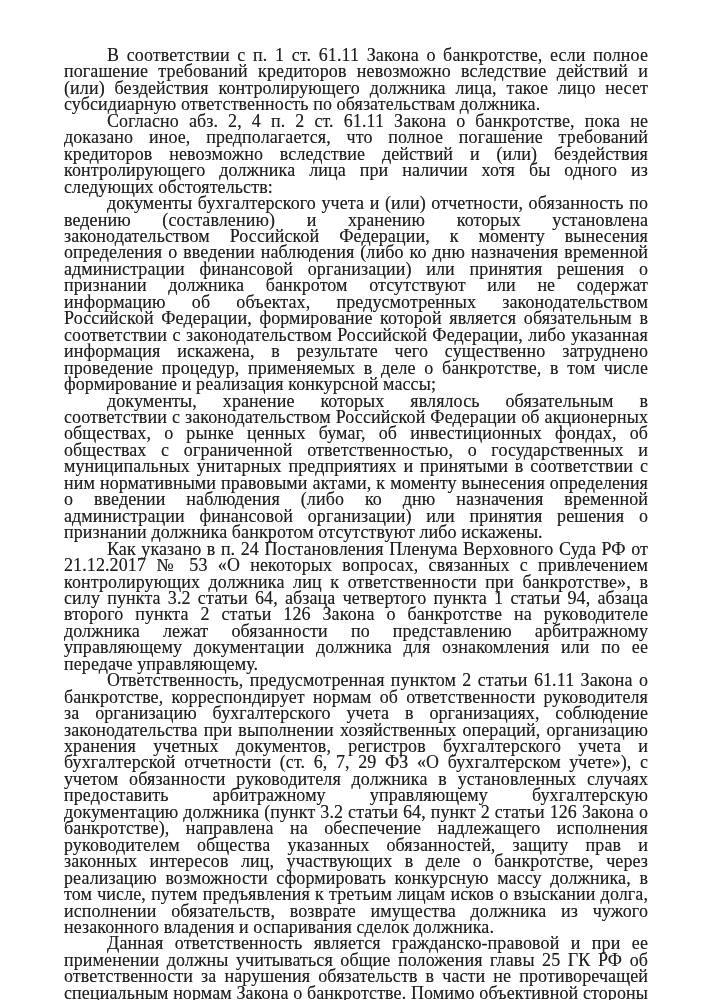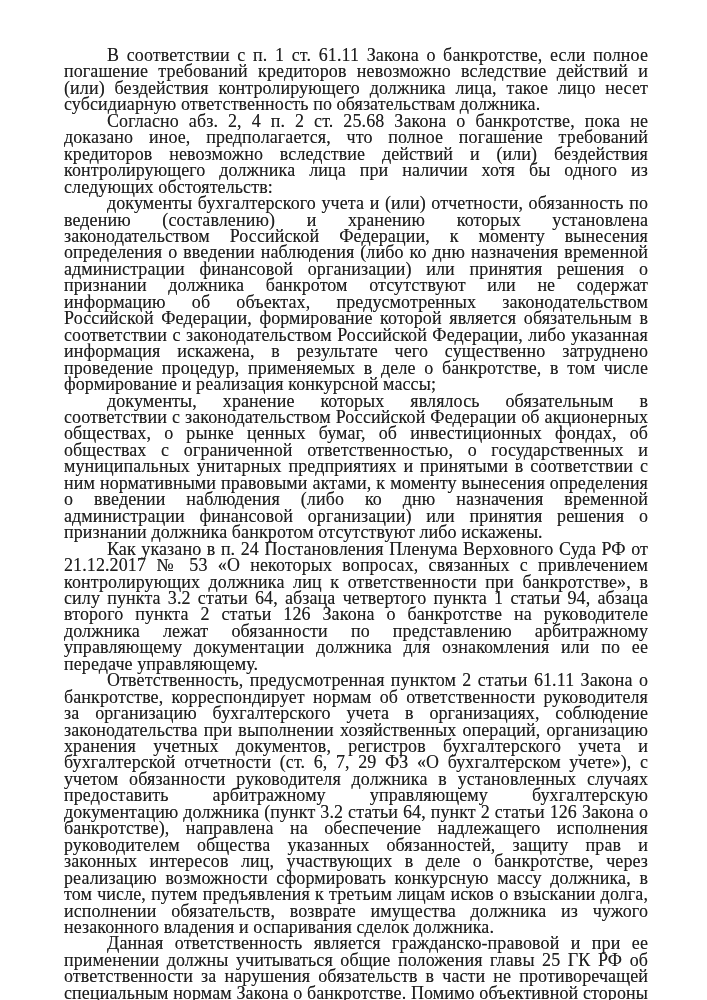--- a/index.html
+++ b/index.html
@@ -34,20 +34,20 @@
     padding: 0;
     text-indent: 43px;
   }
 </style>
 </head>
 <body>
 
 <div class="scan-page">
   <div class="text-block">
     <p>В соответствии с п. 1 ст. 61.11 Закона о банкротстве, если полное погашение требований кредиторов невозможно вследствие действий и (или) бездействия контролирующего должника лица, такое лицо несет субсидиарную ответственность по обязательствам должника.</p>
-    <p>Согласно абз. 2, 4 п. 2 ст. 25.68 Закона о банкротстве, пока не доказано иное, предполагается, что полное погашение требований кредиторов невозможно вследствие действий и (или) бездействия контролирующего должника лица при наличии хотя бы одного из следующих обстоятельств:</p>
+    <p>Согласно абз. 2, 4 п. 2 ст. 61.11 Закона о банкротстве, пока не доказано иное, предполагается, что полное погашение требований кредиторов невозможно вследствие действий и (или) бездействия контролирующего должника лица при наличии хотя бы одного из следующих обстоятельств:</p>
     <p>документы бухгалтерского учета и (или) отчетности, обязанность по ведению (составлению) и хранению которых установлена законодательством Российской Федерации, к моменту вынесения определения о введении наблюдения (либо ко дню назначения временной администрации финансовой организации) или принятия решения о признании должника банкротом отсутствуют или не содержат информацию об объектах, предусмотренных законодательством Российской Федерации, формирование которой является обязательным в соответствии с законодательством Российской Федерации, либо указанная информация искажена, в результате чего существенно затруднено проведение процедур, применяемых в деле о банкротстве, в том числе формирование и реализация конкурсной массы;</p>
     <p>документы, хранение которых являлось обязательным в соответствии с законодательством Российской Федерации об акционерных обществах, о рынке ценных бумаг, об инвестиционных фондах, об обществах с ограниченной ответственностью, о государственных и муниципальных унитарных предприятиях и принятыми в соответствии с ним нормативными правовыми актами, к моменту вынесения определения о введении наблюдения (либо ко дню назначения временной администрации финансовой организации) или принятия решения о признании должника банкротом отсутствуют либо искажены.</p>
     <p>Как указано в п. 24 Постановления Пленума Верховного Суда РФ от 21.12.2017 № 53 «О некоторых вопросах, связанных с привлечением контролирующих должника лиц к ответственности при банкротстве», в силу пункта 3.2 статьи 64, абзаца четвертого пункта 1 статьи 94, абзаца второго пункта 2 статьи 126 Закона о банкротстве на руководителе должника лежат обязанности по представлению арбитражному управляющему документации должника для ознакомления или по ее передаче управляющему.</p>
     <p>Ответственность, предусмотренная пунктом 2 статьи 61.11 Закона о банкротстве, корреспондирует нормам об ответственности руководителя за организацию бухгалтерского учета в организациях, соблюдение законодательства при выполнении хозяйственных операций, организацию хранения учетных документов, регистров бухгалтерского учета и бухгалтерской отчетности (ст. 6, 7, 29 ФЗ «О бухгалтерском учете»), с учетом обязанности руководителя должника в установленных случаях предоставить арбитражному управляющему бухгалтерскую документацию должника (пункт 3.2 статьи 64, пункт 2 статьи 126 Закона о банкротстве), направлена на обеспечение надлежащего исполнения руководителем общества указанных обязанностей, защиту прав и законных интересов лиц, участвующих в деле о банкротстве, через реализацию возможности сформировать конкурсную массу должника, в том числе, путем предъявления к третьим лицам исков о взыскании долга, исполнении обязательств, возврате имущества должника из чужого незаконного владения и оспаривания сделок должника.</p>
     <p>Данная ответственность является гражданско-правовой и при ее применении должны учитываться общие положения главы 25 ГК РФ об ответственности за нарушения обязательств в части не противоречащей специальным нормам Закона о банкротстве. Помимо объективной стороны правонарушения, связанной с установлением факта неисполнения обязательства по передаче документации, либо отсутствия в ней соответствующей информации, необходимо установить вину субъекта ответственности исходя из того, приняло ли данное лицо все меры для надлежащего исполнения обязательств по ведению и передаче документации, при должной степени заботливости и осмотрительности, какая от него требовалась по характеру обязательства и условиям</p>
   </div>
 </div>
 
 </body></html>

